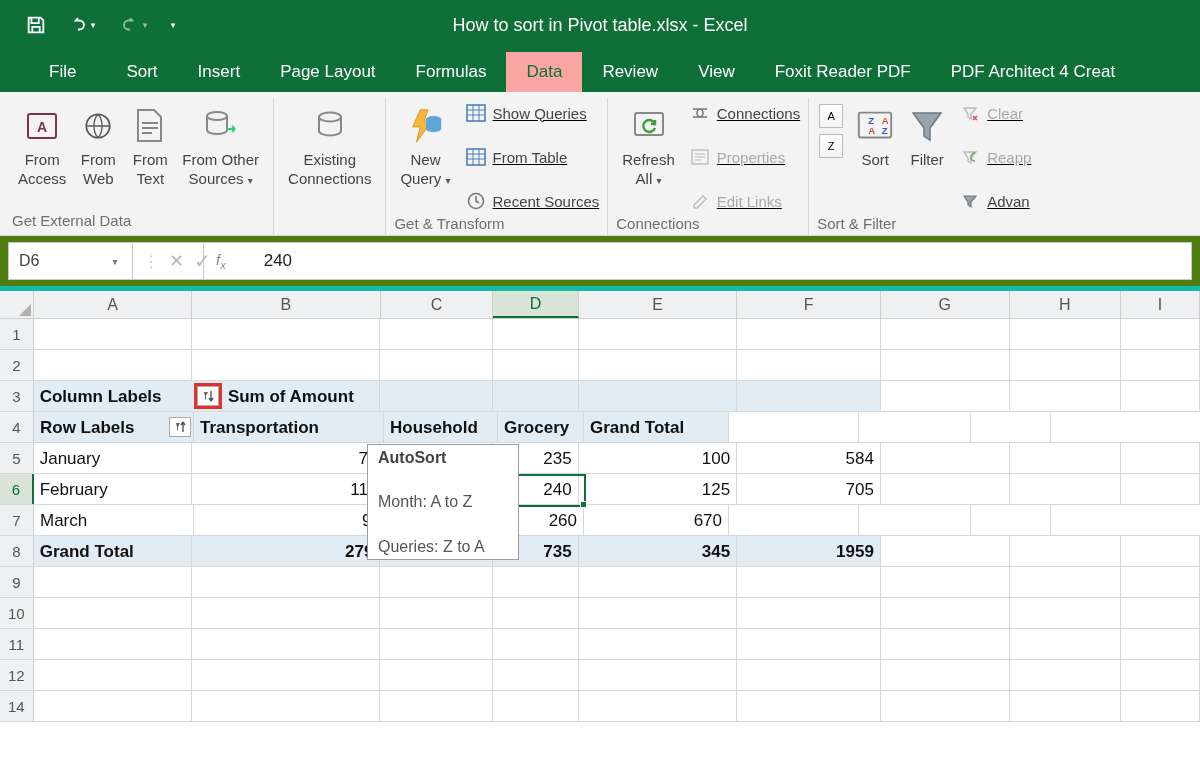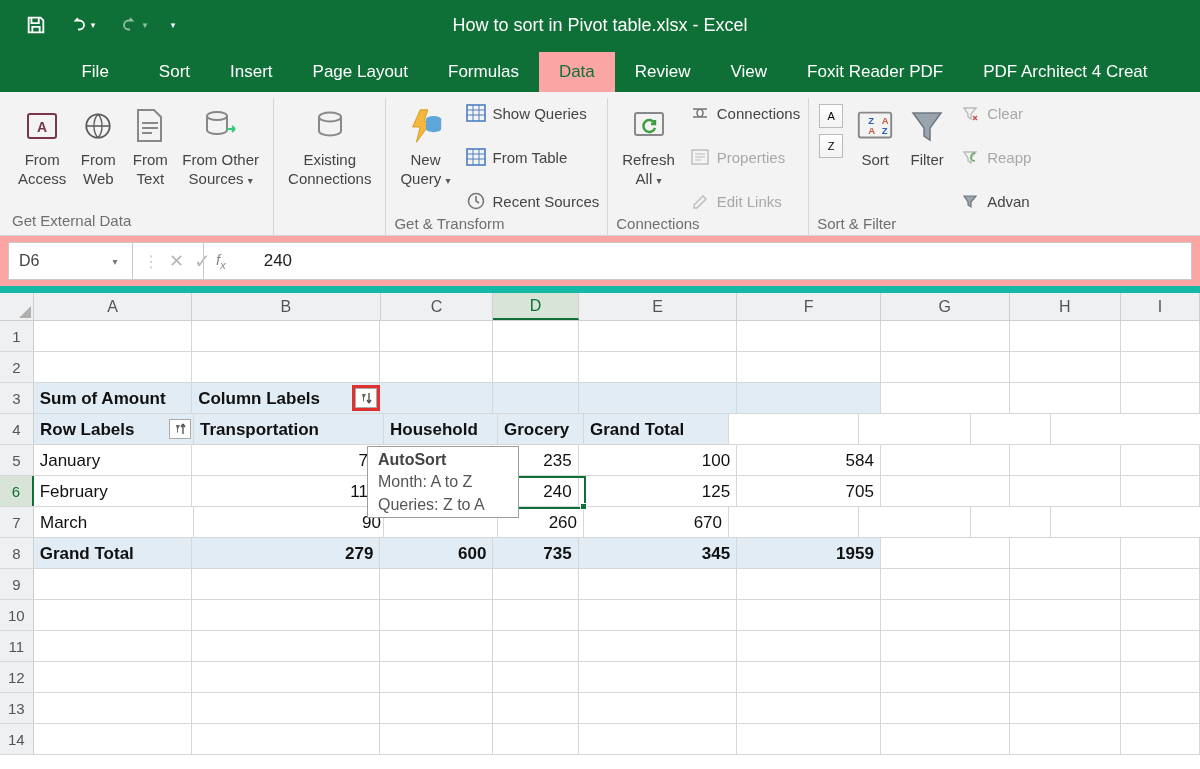--- a/index.html
+++ b/index.html
@@ -23,21 +23,20 @@
   }
 
   
   .tabstrip {
     background: #0f7037;
     height: 42px;
     display:flex; align-items:flex-end;
     padding-left: 29px;
     gap: 0;
     color:#fff;
-    justify-content:center;
   }
   .tabstrip .tab {
     height: 40px; line-height:40px; padding: 0 20px; font-size:17px;
   }
   .tabstrip .tab.file { padding-right:30px; }
   .tabstrip .tab.active {
     background:#fca5a5; color:#0f7037; border-top-left-radius:0; border-top-right-radius:0;
   }
 
   
@@ -49,36 +48,36 @@
     padding: 6px 4px 0 10px;
   }
   .group {
     border-right:1px solid #d6d6d6;
     padding: 2px 8px 0 8px;
     display:flex; flex-direction:column;
     position:relative;
   }
   .group:last-child { border-right:none; }
   .group-body { display:flex; flex:1; }
-  .group-body.stackv { flex-direction:column; justify-content:center; gap:18px; }
+  .group-body.stackv { flex-direction:column; justify-content:center; gap:18px;text-decoration:underline; }
   .group-label {
     text-align:left; font-size:15px; color:#6e6e6e; height:24px; line-height:20px;
   }
   .bigbtn {
     display:flex; flex-direction:column; align-items:center; justify-content:flex-start;
     padding: 4px 6px 0 6px; color:#444; font-size:15px; text-align:center;
   }
   .bigbtn .bigicon { width:40px; height:44px; display:flex; align-items:center; justify-content:center; }
   .bigbtn .lbl { white-space:pre; line-height:19px; margin-top:2px; }
   .bigbtn .lbl .caret { font-size:10px; color:#555; }
   .minirow { display:flex; align-items:center; gap:6px; font-size:15px; color:#444; height:26px; padding-left:2px; }
   .miniicon { width:22px; height:20px; display:flex; align-items:center; justify-content:center; }
 
   
-  .formulabar-wrap { background:#fca5a5; padding:6px 8px; border-bottom:7px solid #14b8a6; }
+  .formulabar-wrap { background:#4d7c0f; padding:6px 8px; border-bottom:5px solid #14b8a6; }
   .formulabar {
     display:flex; align-items:center; height:38px; background:#fff; border:1px solid #c9c9c9;
   }
   .namebox { width:124px; border-right:1px solid #c9c9c9; height:100%; display:flex; align-items:center; }
   .namebox input { border:none; outline:none; font-size:16px; color:#444; width:92px; padding-left:10px; background:transparent;}
   .namebox .caret { font-size:10px; color:#777; width:28px; text-align:center;}
   .fxbtns { width:70px; color:#a8a8a8; display:flex; align-items:center; gap:10px; padding-left:10px; }
   .fxbox { border-left:1px solid #c9c9c9; padding-left:12px; height:100%; display:flex; align-items:center; color:#aaa; }
   .fx-sym { font-style:italic; font-size:15px; color:#8a8a8a; letter-spacing:0; margin-right:24px;}
   .fx-val { color:#222; font-size:17px; padding-left:14px;}
@@ -131,21 +130,21 @@
   }
   .filterbtn.highlight { outline:3px solid #e03030; border-radius:0; }
   .filterbtn svg { display:block; }
 
   
   .tooltip-box {
     position:absolute; border:1px solid #9c9c9c; background:#fff;
     font-size:16px; color:#333;
   }
   .tooltip-box .tt-title { font-weight:600; padding:4px 10px 2px 10px; color:#444;}
-  .tooltip-box .tt-row  { padding:2px 10px 3px 10px; color:#555;}
+  .tooltip-box .tt-row  { padding:2px 10px 3px 10px; color:#555;margin-top:22px;}
 
   
   svg { display:block; }
 </style>
 </head>
 <body>
 
 <div class="titlebar">
   <div class="qat">
     <div class="qat-btn">
@@ -455,30 +454,30 @@
         <div class="cell cD"></div>
         <div class="cell cE"></div>
         <div class="cell cF"></div>
         <div class="cell cG"></div>
         <div class="cell cH"></div>
         <div class="cell cI"></div>
     </div>
 
     <div class="row">
       <div class="rowhead">3</div>
-      <div class="cell cA bold pivot-hdr">Sum of Amount</div>
       <div class="cell cB bold pivot-hdr">
         <span>Column Labels</span>
         <span class="filterbtn highlight">
           <svg width="14" height="14" viewBox="0 0 14 14">
               <path d="M3 3h4L5 7v4l-1-1V7z" fill="#666"></path>
               <path d="M10 2v10m0 0 2-3m-2 3-2-3" stroke="#555" stroke-width="1.4" fill="none"></path>
             </svg>
         </span>
       </div>
+      <div class="cell cA bold pivot-hdr">Sum of Amount</div>
       <div class="cell cC pivot-hdr"></div>
       <div class="cell cD pivot-hdr"></div>
       <div class="cell cE pivot-hdr"></div>
       <div class="cell cF pivot-hdr"></div>
       <div class="cell cG"></div>
         <div class="cell cH"></div>
         <div class="cell cI"></div>
     </div>
 
     <div class="row">
@@ -594,32 +593,20 @@
         <div class="cell cB"></div>
         <div class="cell cC"></div>
         <div class="cell cD"></div>
         <div class="cell cE"></div>
         <div class="cell cF"></div>
         <div class="cell cG"></div>
         <div class="cell cH"></div>
         <div class="cell cI"></div>
       </div>
     <div class="row">
-        <div class="rowhead">13</div>
-        <div class="cell cA"></div>
-        <div class="cell cB"></div>
-        <div class="cell cC"></div>
-        <div class="cell cD"></div>
-        <div class="cell cE"></div>
-        <div class="cell cF"></div>
-        <div class="cell cG"></div>
-        <div class="cell cH"></div>
-        <div class="cell cI"></div>
-      </div>
-    <div class="row">
         <div class="rowhead">14</div>
         <div class="cell cA"></div>
         <div class="cell cB"></div>
         <div class="cell cC"></div>
         <div class="cell cD"></div>
         <div class="cell cE"></div>
         <div class="cell cF"></div>
         <div class="cell cG"></div>
         <div class="cell cH"></div>
         <div class="cell cI"></div>

